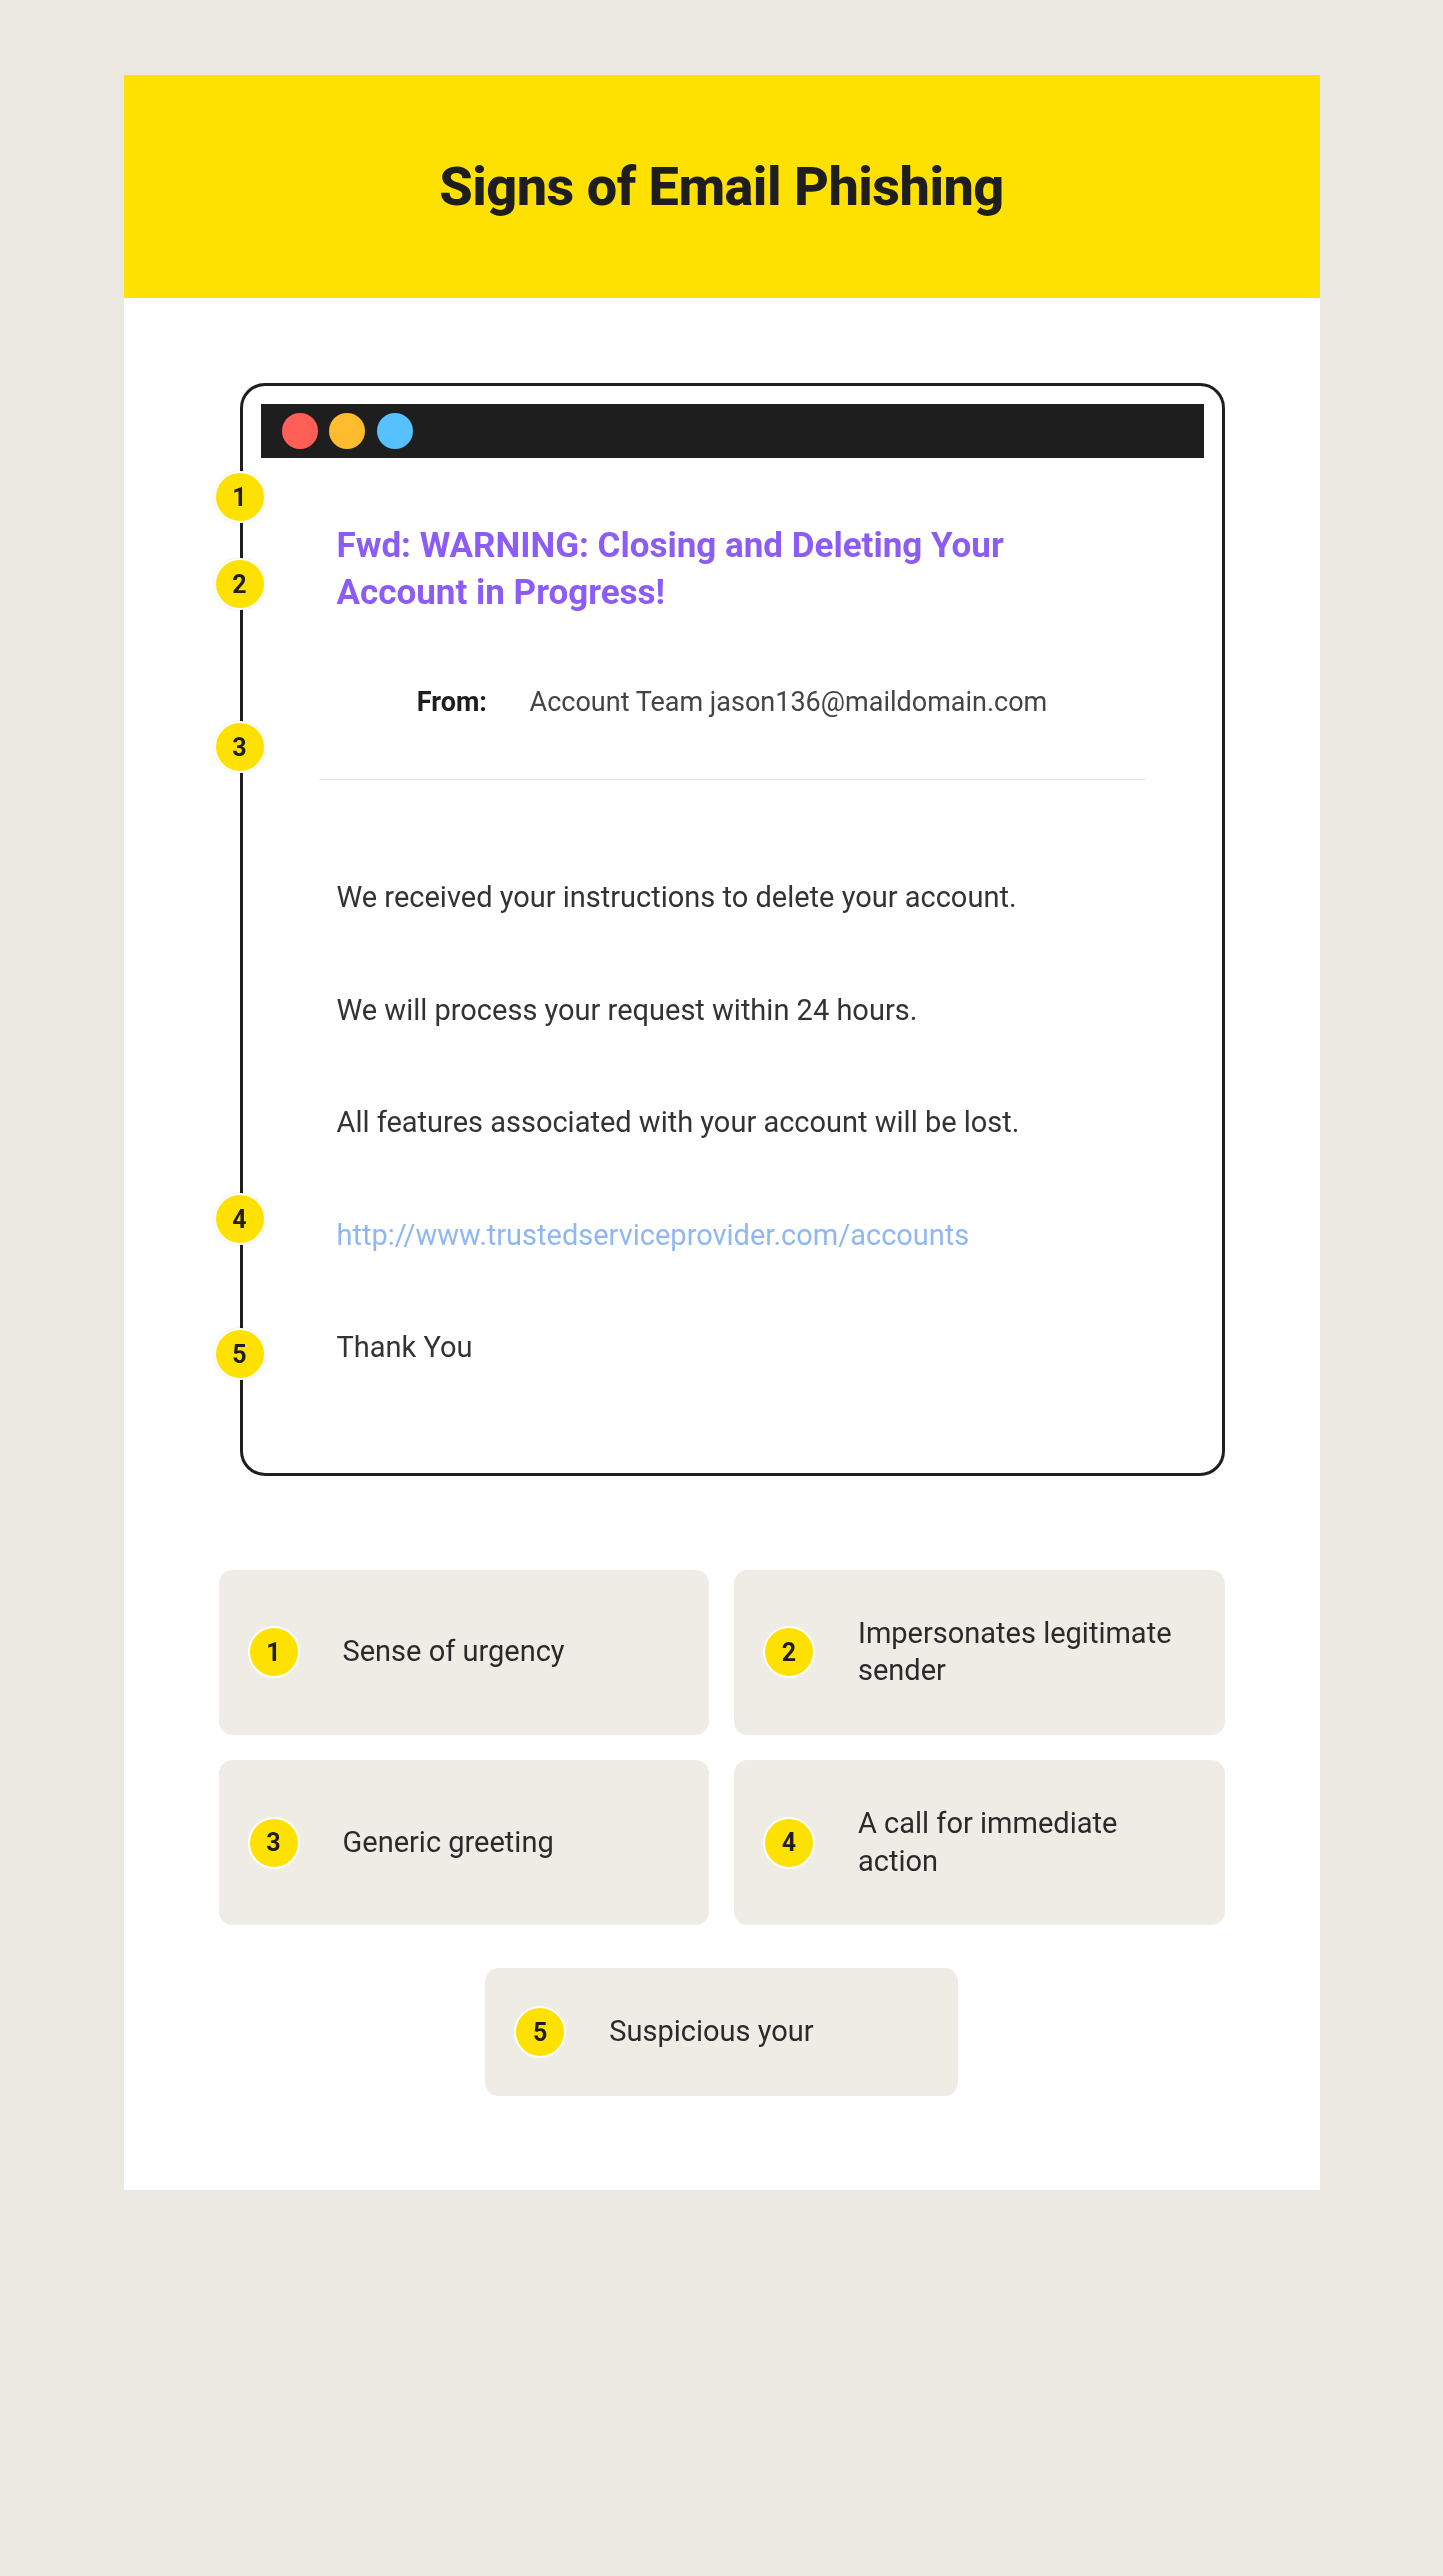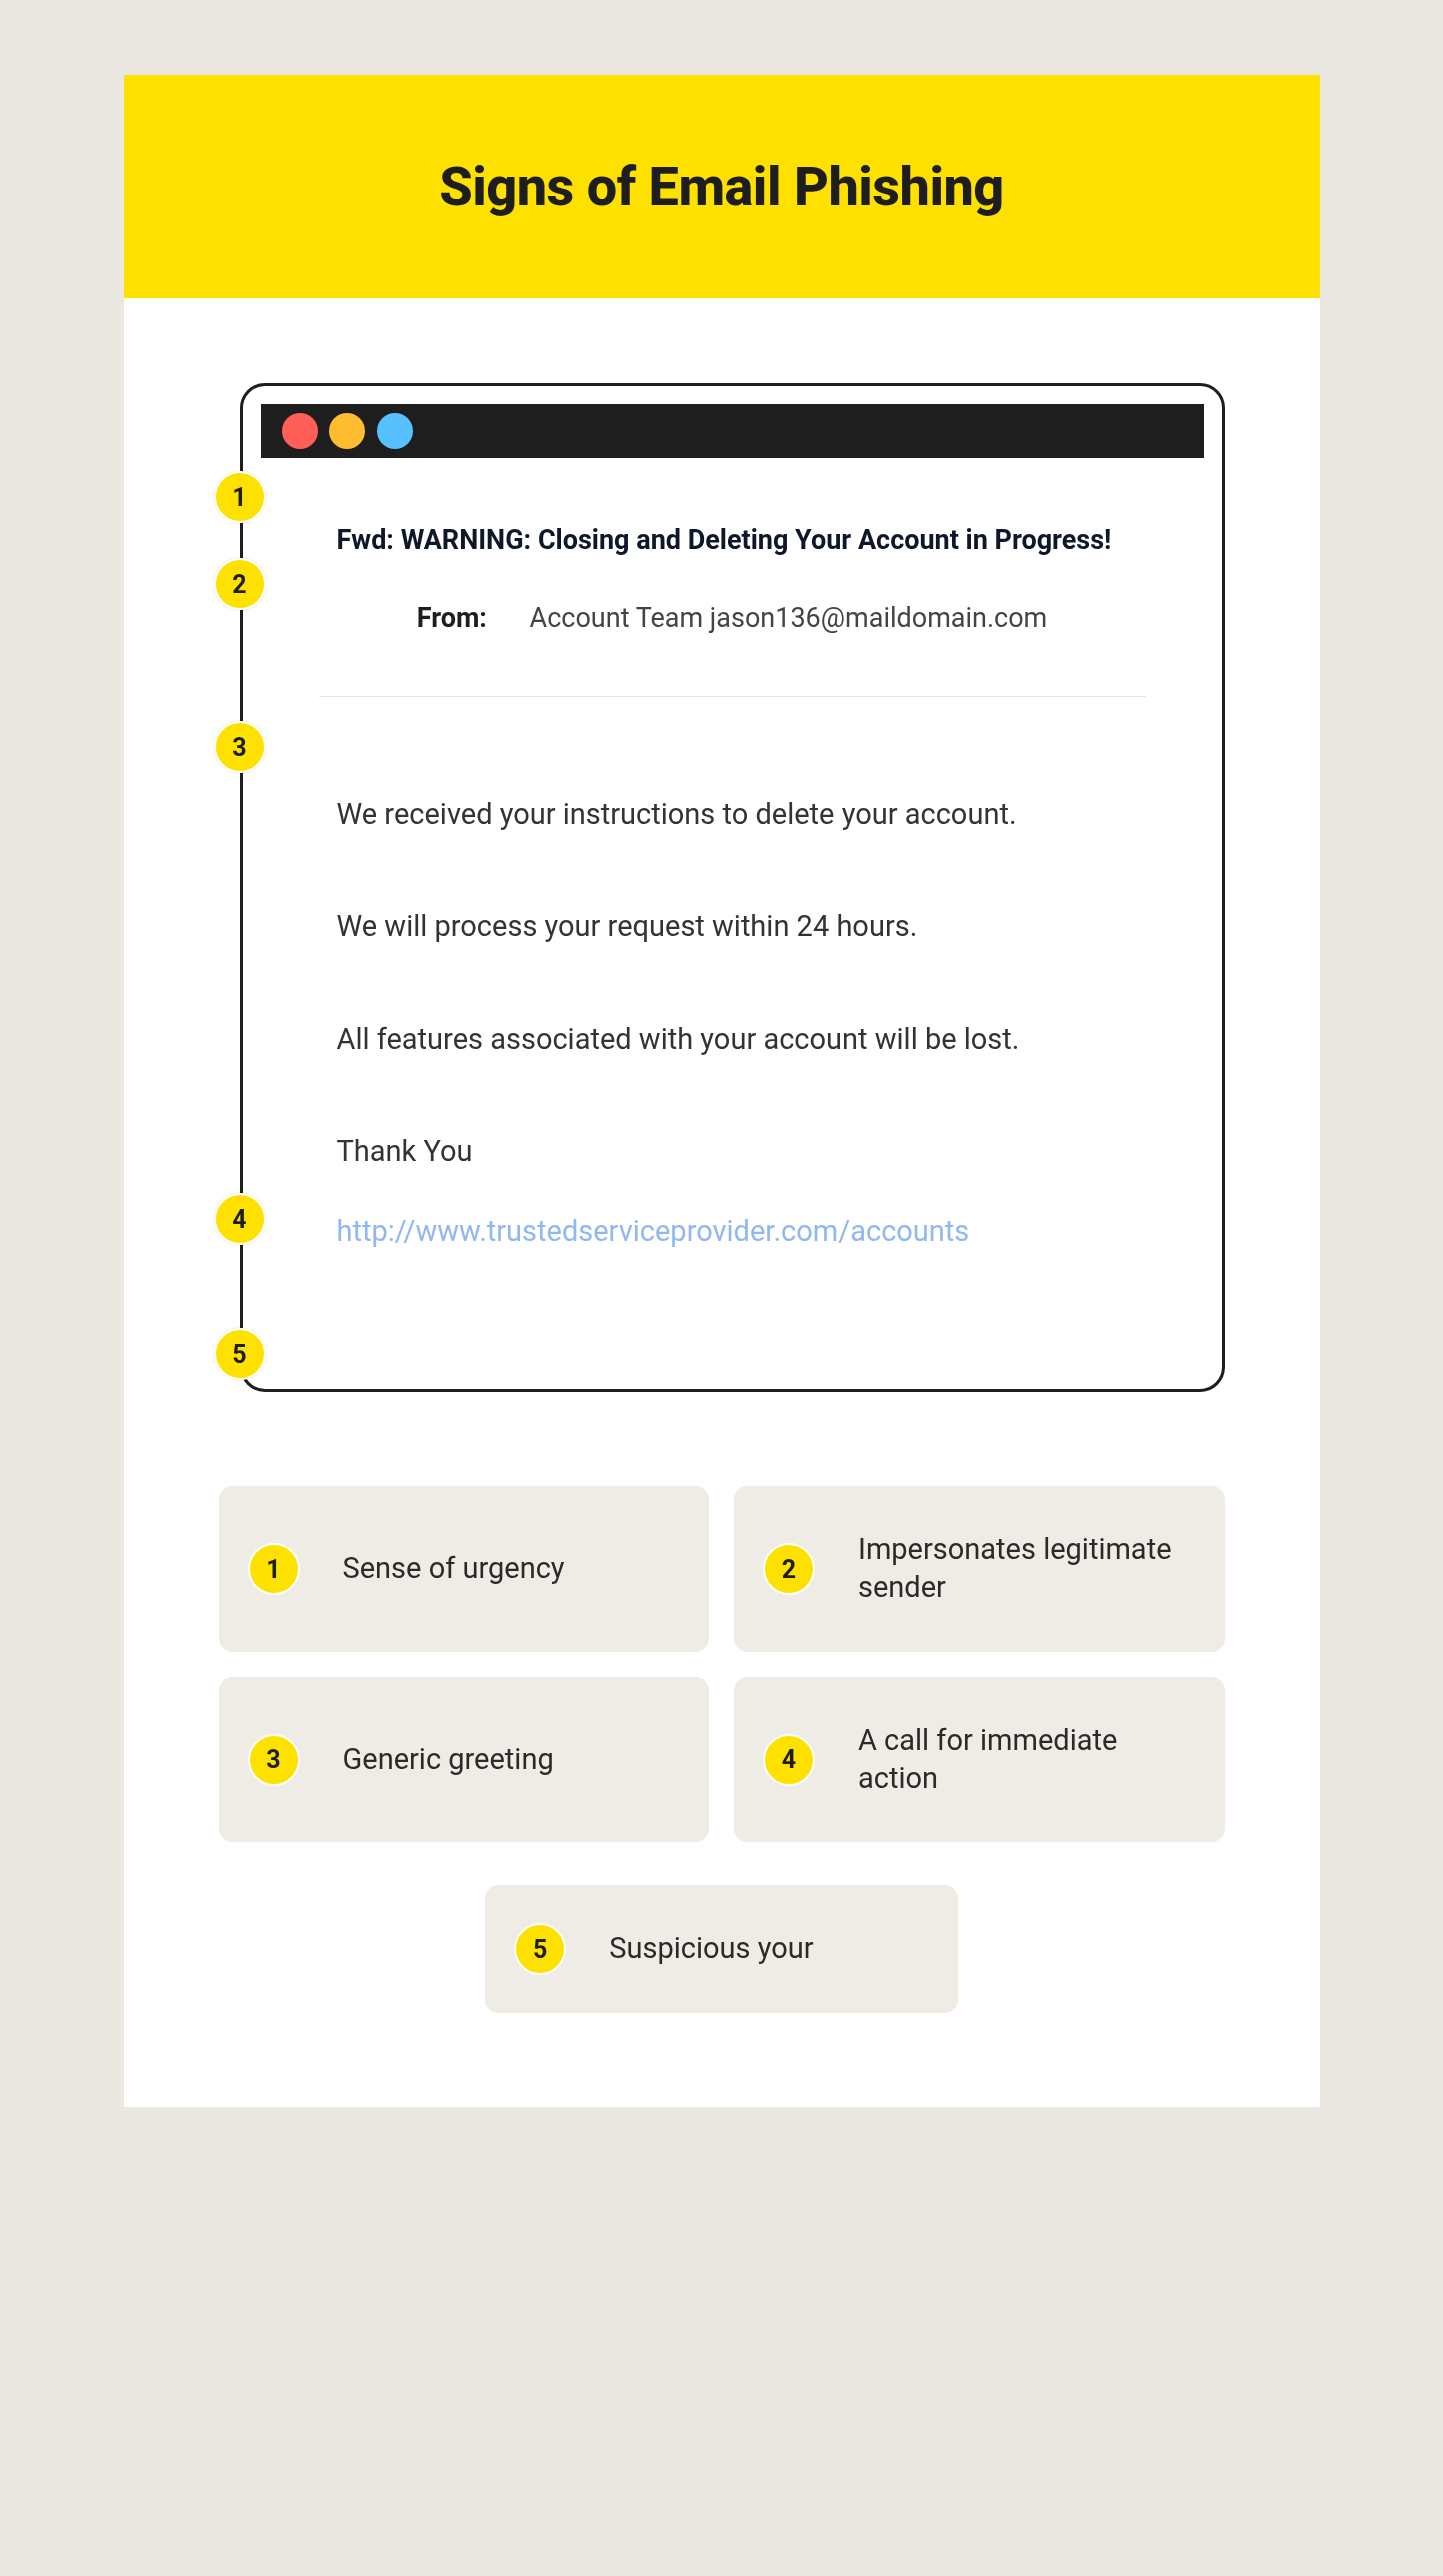--- a/index.html
+++ b/index.html
@@ -53,25 +53,25 @@
   .dot.red    { background: #ff5f57; }
   .dot.yellow { background: #febc2e; }
   .dot.green  { background: #57c1ff; }
   .email-content {
     padding: 46px 58px 67px 58px;
     font-size: 29px;
     line-height: 1.5;
     color: #333;
   }
   .subject {
-    font-size: 27px;
+    font-size: 35px;
     font-weight: 700;
-    color: #0f172a;
+    color: #8b5cf6;
     line-height: 1.35;
-    margin-bottom: 4px;
+    margin-bottom: 29px;
   }
   .from {
     font-size: 27px;
     color: #444;
     margin-bottom: 39px;
     text-align: center;
   }
   .from b { font-weight: 700; color:#1e1e1e; }
   hr.sep {
     border: none;
@@ -171,22 +171,22 @@
         <div class="email-content">
           <div class="subject">Fwd: WARNING: Closing and Deleting Your Account in Progress!</div>
           <div class="from">
             <b>From:</b>
             <span>Account Team jason136@maildomain.com</span>
           </div>
           <hr class="sep">
           <div class="para">We received your instructions to delete your account.</div>
           <div class="para">We will process your request within 24 hours.</div>
           <div class="para">All features associated with your account will be lost.</div>
+          <div class="para link">http://www.trustedserviceprovider.com/accounts</div>
           <div class="para" style="margin-bottom:0">Thank You</div>
-          <div class="para link">http://www.trustedserviceprovider.com/accounts</div>
         </div>
       </div>
     </div>
 
     <div class="legend">
       <div class="legend-item">
         <span class="num">1</span>
         <span class="txt">Sense of urgency</span>
       </div>
       <div class="legend-item">

